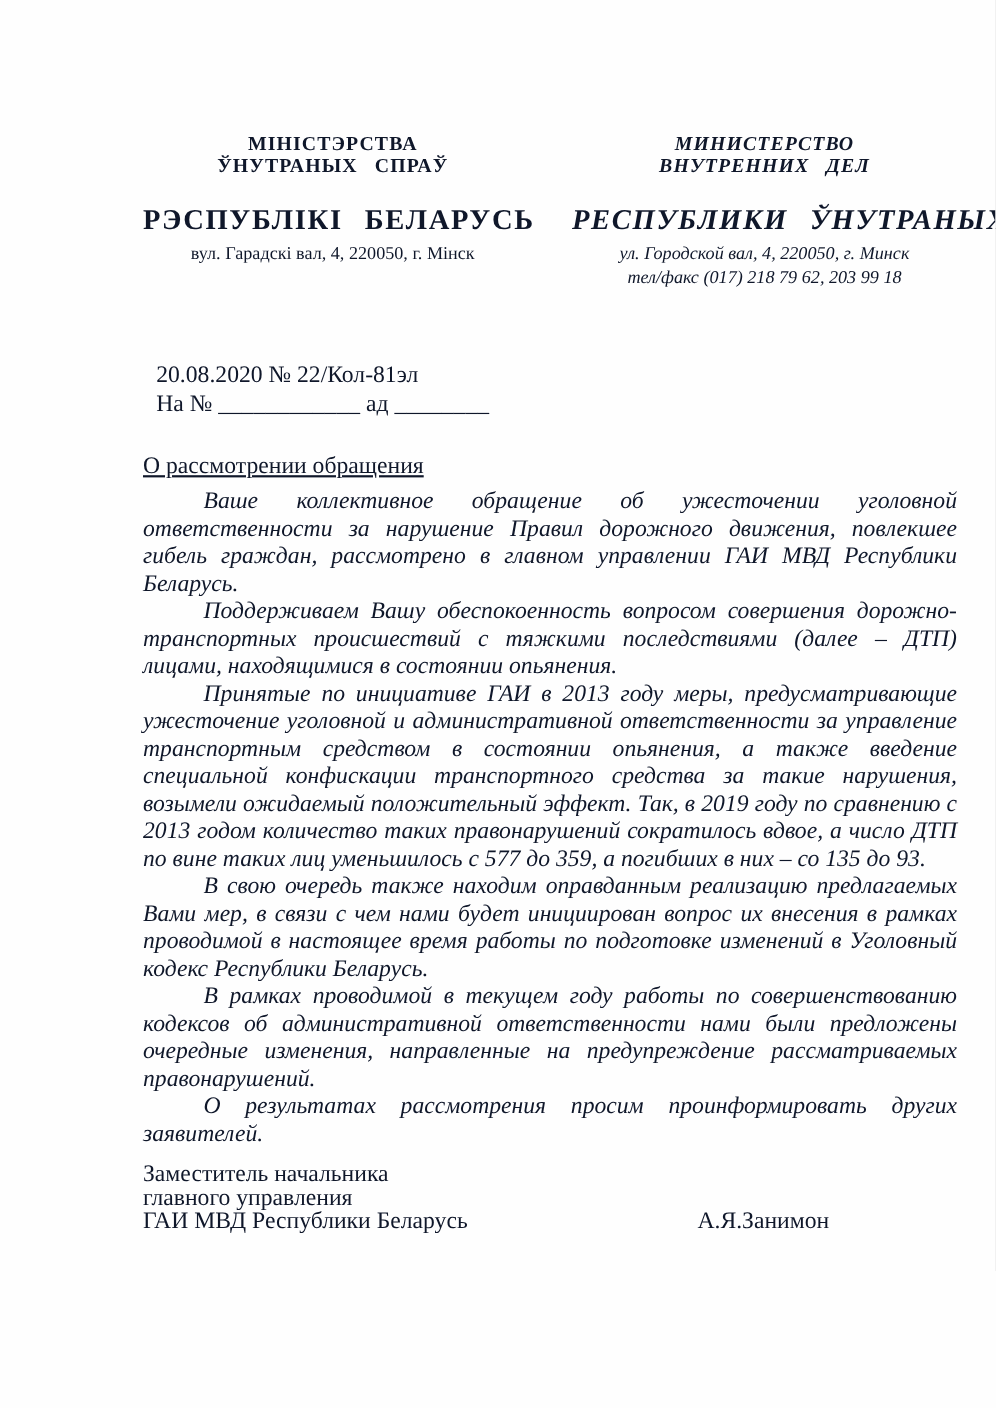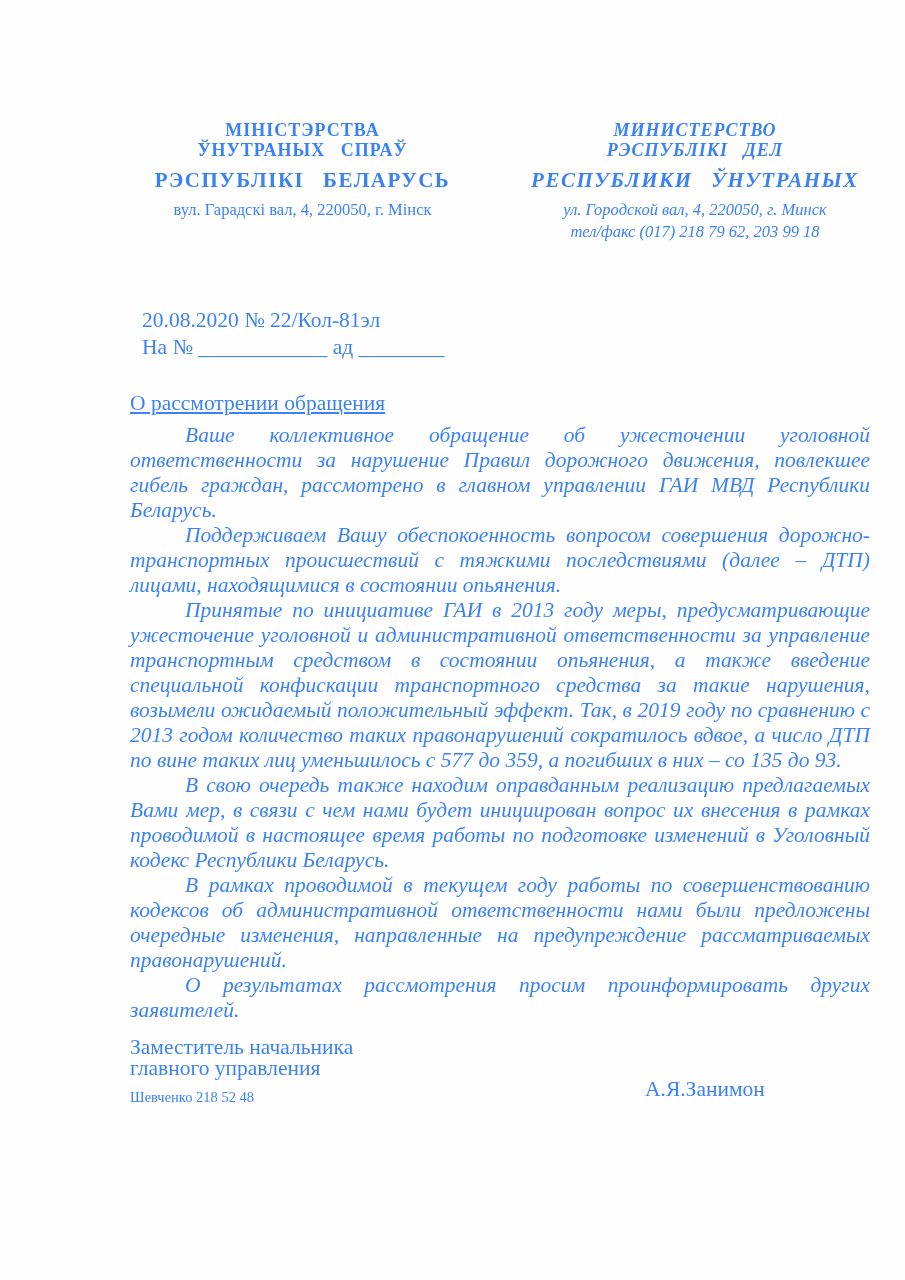--- a/index.html
+++ b/index.html
@@ -6,21 +6,21 @@
     margin: 0;
     padding: 0;
     background: #e8e8e8;
   }
   .page {
     position: relative;
     width: 905px;
     height: 1280px;
     margin: 0 auto;
     background: #fefefe;
-    color: #3b82f6;
+    color: #0f172a;
     font-family: "Liberation Serif", "DejaVu Serif", serif;
     box-sizing: border-box;
     padding: 120px 35px 0 130px;
     overflow: hidden;
   }
   
   .letterhead {
     display: flex;
     justify-content: space-between;
     width: 740px;
@@ -33,25 +33,25 @@
   .org-line {
     font-weight: bold;
     font-size: 18px;
     line-height: 20px;
     letter-spacing: 1px;
     word-spacing: 10px;
     white-space: nowrap;
   }
   .republic-line {
     font-weight: bold;
-    font-size: 21px;
+    font-size: 26px;
     line-height: 24px;
     letter-spacing: 1.5px;
     word-spacing: 12px;
-    margin-top: 8px;
+    margin-top: 28px;
     white-space: nowrap;
   }
   .address-line {
     font-size: 16.5px;
     line-height: 22px;
     margin-top: 7px;
     white-space: nowrap;
   }
   .phone-line {
     font-size: 16.5px;
@@ -89,21 +89,21 @@
   
   .signature {
     margin-top: 14px;
     position: relative;
     font-size: 21.5px;
     line-height: 21px;
   }
   .signature .sig-line { position: relative; }
   .signature .sig-name {
     position: absolute;
-    left: 515px;
+    left: 504px;
     top: 0;
     white-space: nowrap;
   }
   
   .executor {
     margin-top: 10px;
     font-size: 14.5px;
     line-height: 17px;
   }
 </style>
@@ -114,21 +114,21 @@
 
   <div class="letterhead">
     <div class="letterhead-col left">
       <div class="org-line">МІНІСТЭРСТВА</div>
       <div class="org-line">ЎНУТРАНЫХ СПРАЎ</div>
       <div class="republic-line">РЭСПУБЛІКІ БЕЛАРУСЬ</div>
       <div class="address-line">вул. Гарадскі вал, 4, 220050, г. Мінск</div>
     </div>
     <div class="letterhead-col right">
       <div class="org-line">МИНИСТЕРСТВО</div>
-      <div class="org-line">РЭСПУБЛІКІ ДЕЛ</div>
+      <div class="org-line">ВНУТРЕННИХ ДЕЛ</div>
       <div class="republic-line">РЕСПУБЛИКИ ЎНУТРАНЫХ</div>
       <div class="address-line">ул. Городской вал, 4, 220050, г. Минск</div>
       <div class="phone-line">тел/факс (017) 218 79 62, 203 99 18</div>
     </div>
   </div>
 
   <div class="reference">
     <div>20.08.2020 № 22/Кол-81эл</div>
     <div>
       <span>На №</span>
@@ -146,19 +146,19 @@
     <p>Принятые по инициативе ГАИ в 2013 году меры, предусматривающие ужесточение уголовной и административной ответственности за управление транспортным средством в состоянии опьянения, а также введение специальной конфискации транспортного средства за такие нарушения, возымели ожидаемый положительный эффект. Так, в 2019 году по сравнению с 2013 годом количество таких правонарушений сократилось вдвое, а число ДТП по вине таких лиц уменьшилось с 577 до 359, а погибших в них – со 135 до 93.</p>
     <p>В свою очередь также находим оправданным реализацию предлагаемых Вами мер, в связи с чем нами будет инициирован вопрос их внесения в рамках проводимой в настоящее время работы по подготовке изменений в Уголовный кодекс Республики Беларусь.</p>
     <p>В рамках проводимой в текущем году работы по совершенствованию кодексов об административной ответственности нами были предложены очередные изменения, направленные на предупреждение рассматриваемых правонарушений.</p>
     <p>О результатах рассмотрения просим проинформировать других заявителей.</p>
   </div>
 
   <div class="signature">
     <div class="sig-line">Заместитель начальника</div>
     <div class="sig-line">главного управления</div>
     <div class="sig-line">
+      <span>ГАИ МВД Республики Беларусь</span>
       <span class="sig-name">А.Я.Занимон</span>
     </div>
   </div>
 
-  <div class="executor">Шевченко 218 52 48</div>
 
 </div>
 
 </body></html>

